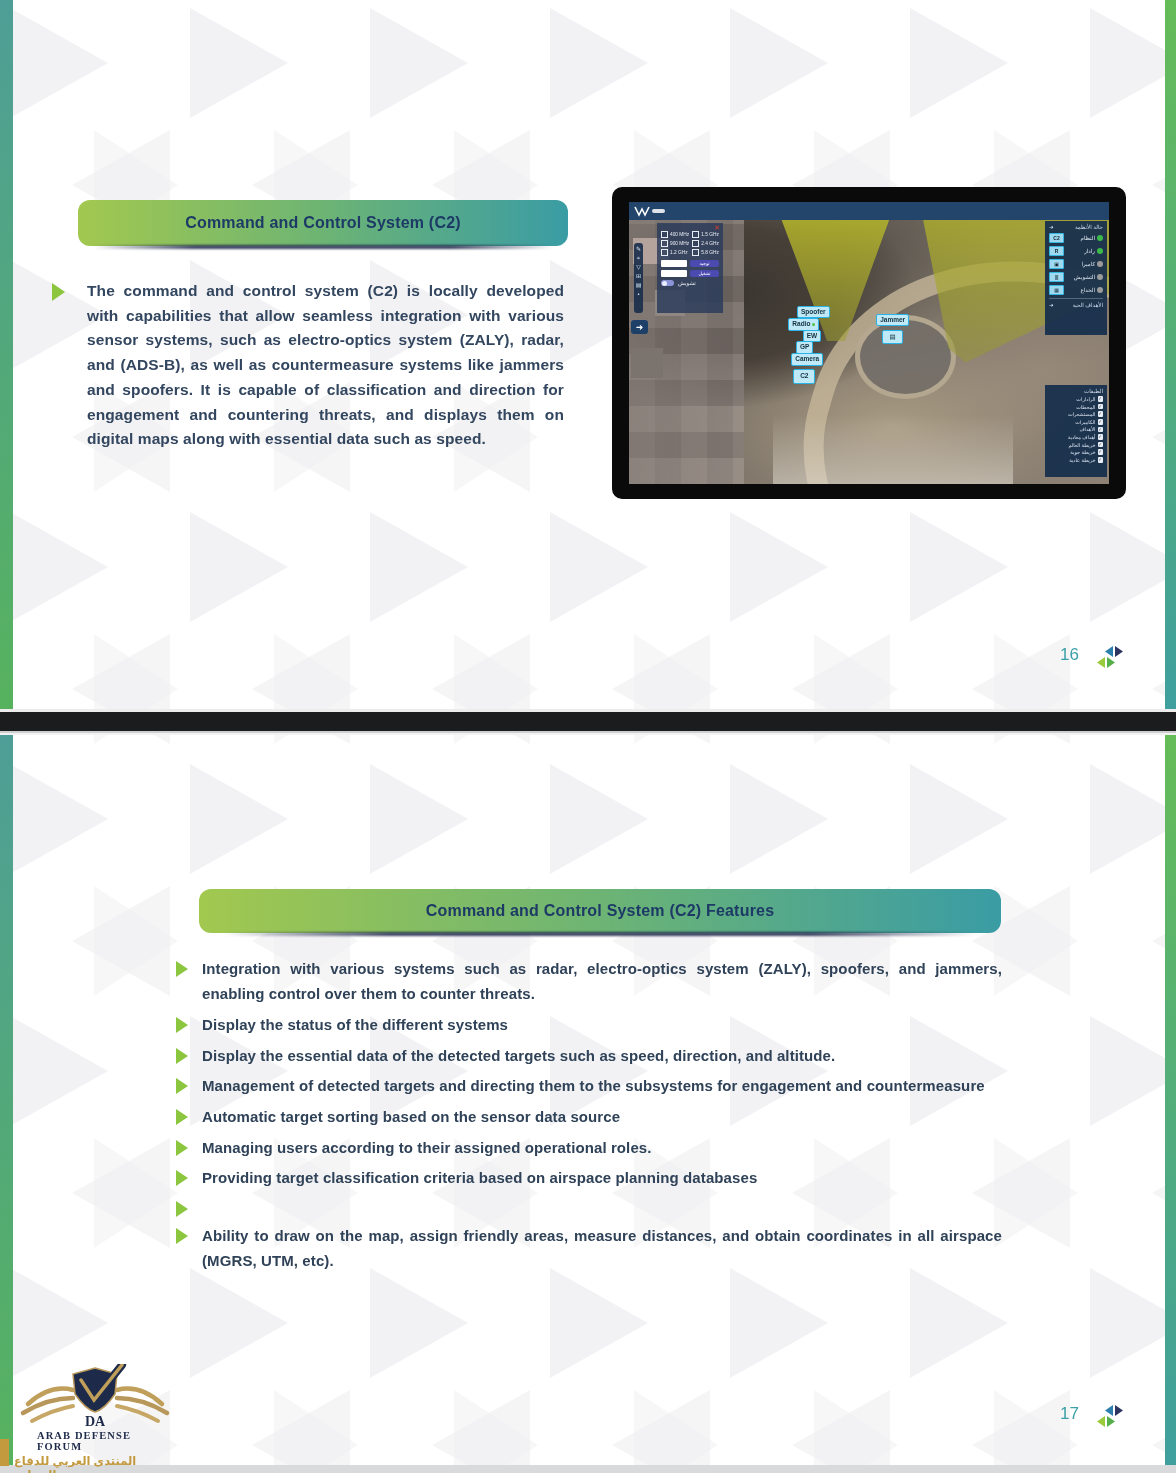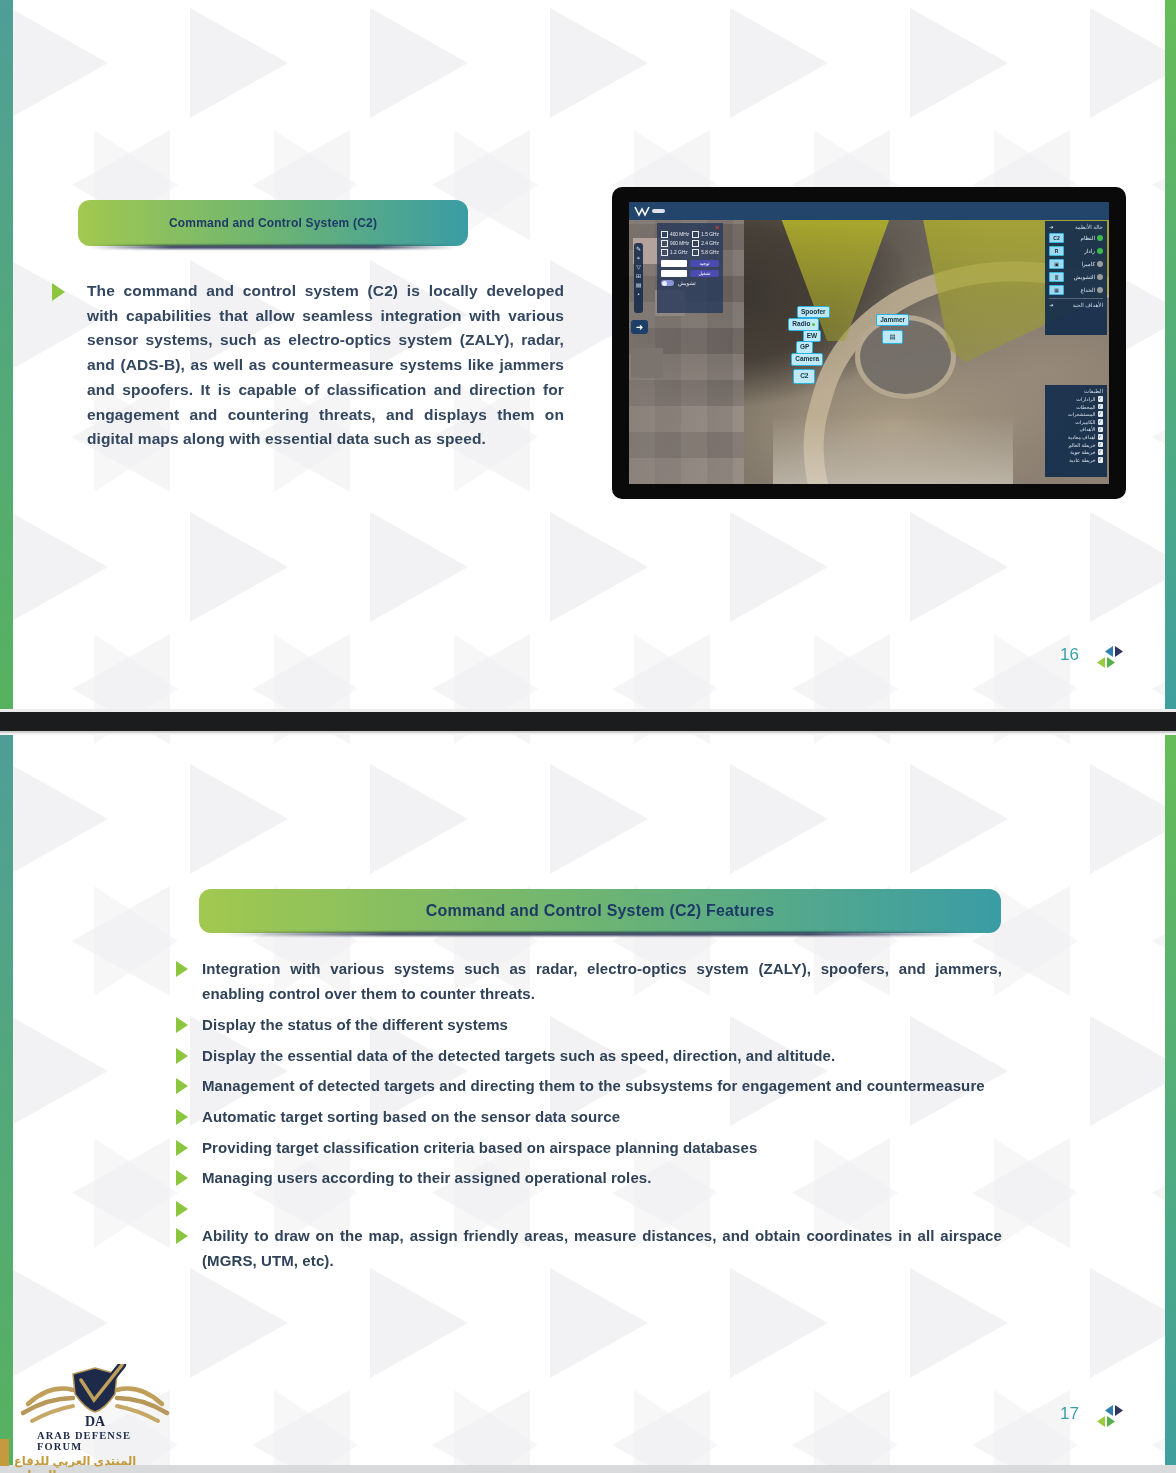--- a/index.html
+++ b/index.html
@@ -28,21 +28,21 @@
     position:absolute;z-index:5;border-radius:12px;
     background:linear-gradient(90deg,#a2c84f 0%,#6fb572 48%,#3a9ca4 100%);
     display:flex;align-items:center;justify-content:center;
     color:#1d3a66;font-weight:700;letter-spacing:.2px;
   }
   .banner::after{
     content:"";position:absolute;left:3%;right:3%;bottom:-3px;height:4px;
     background:linear-gradient(90deg,rgba(25,35,70,0),rgba(25,35,70,.85) 22%,rgba(25,35,70,.85) 78%,rgba(25,35,70,0));
     filter:blur(1px);border-radius:2px;
   }
-  .banner1{left:78px;top:200px;width:390px;height:46px;font-size:12px;}
+  .banner1{left:78px;top:200px;width:490px;height:46px;font-size:16px;}
   .banner2{left:199px;top:889px;width:802px;height:44px;font-size:16px;}
 
   .tri-bullet{width:0;height:0;border-left:13px solid #8cc63e;border-top:9px solid transparent;border-bottom:9px solid transparent;}
   .bullet1{position:absolute;left:52px;top:283px;z-index:5;}
 
   .para{
     position:absolute;left:87px;top:279px;width:477px;z-index:5;
     font-size:15.5px;line-height:24.7px;font-weight:700;color:#33465f;
     text-align:justify;letter-spacing:.1px;
   }
@@ -386,25 +386,25 @@
   <div class="feat">
       <span class="tri-bullet"></span>
       <span class="feat-text">Management of detected targets and directing them to the subsystems for engagement and countermeasure</span>
     </div>
   <div class="feat">
       <span class="tri-bullet"></span>
       <span class="feat-text">Automatic target sorting based on the sensor data source</span>
     </div>
   <div class="feat">
       <span class="tri-bullet"></span>
+      <span class="feat-text">Managing users according to their assigned operational roles.</span>
+    </div>
+  <div class="feat">
+      <span class="tri-bullet"></span>
       <span class="feat-text">Providing target classification criteria based on airspace planning databases</span>
-    </div>
-  <div class="feat">
-      <span class="tri-bullet"></span>
-      <span class="feat-text">Managing users according to their assigned operational roles.</span>
     </div>
   <div class="feat">
       <span class="tri-bullet"></span>
     </div>
   <div class="feat">
       <span class="tri-bullet"></span>
       <span class="feat-text">Ability to draw on the map, assign friendly areas, measure distances, and obtain coordinates in all airspace (MGRS, UTM, etc).</span>
     </div>
 </div>
 

